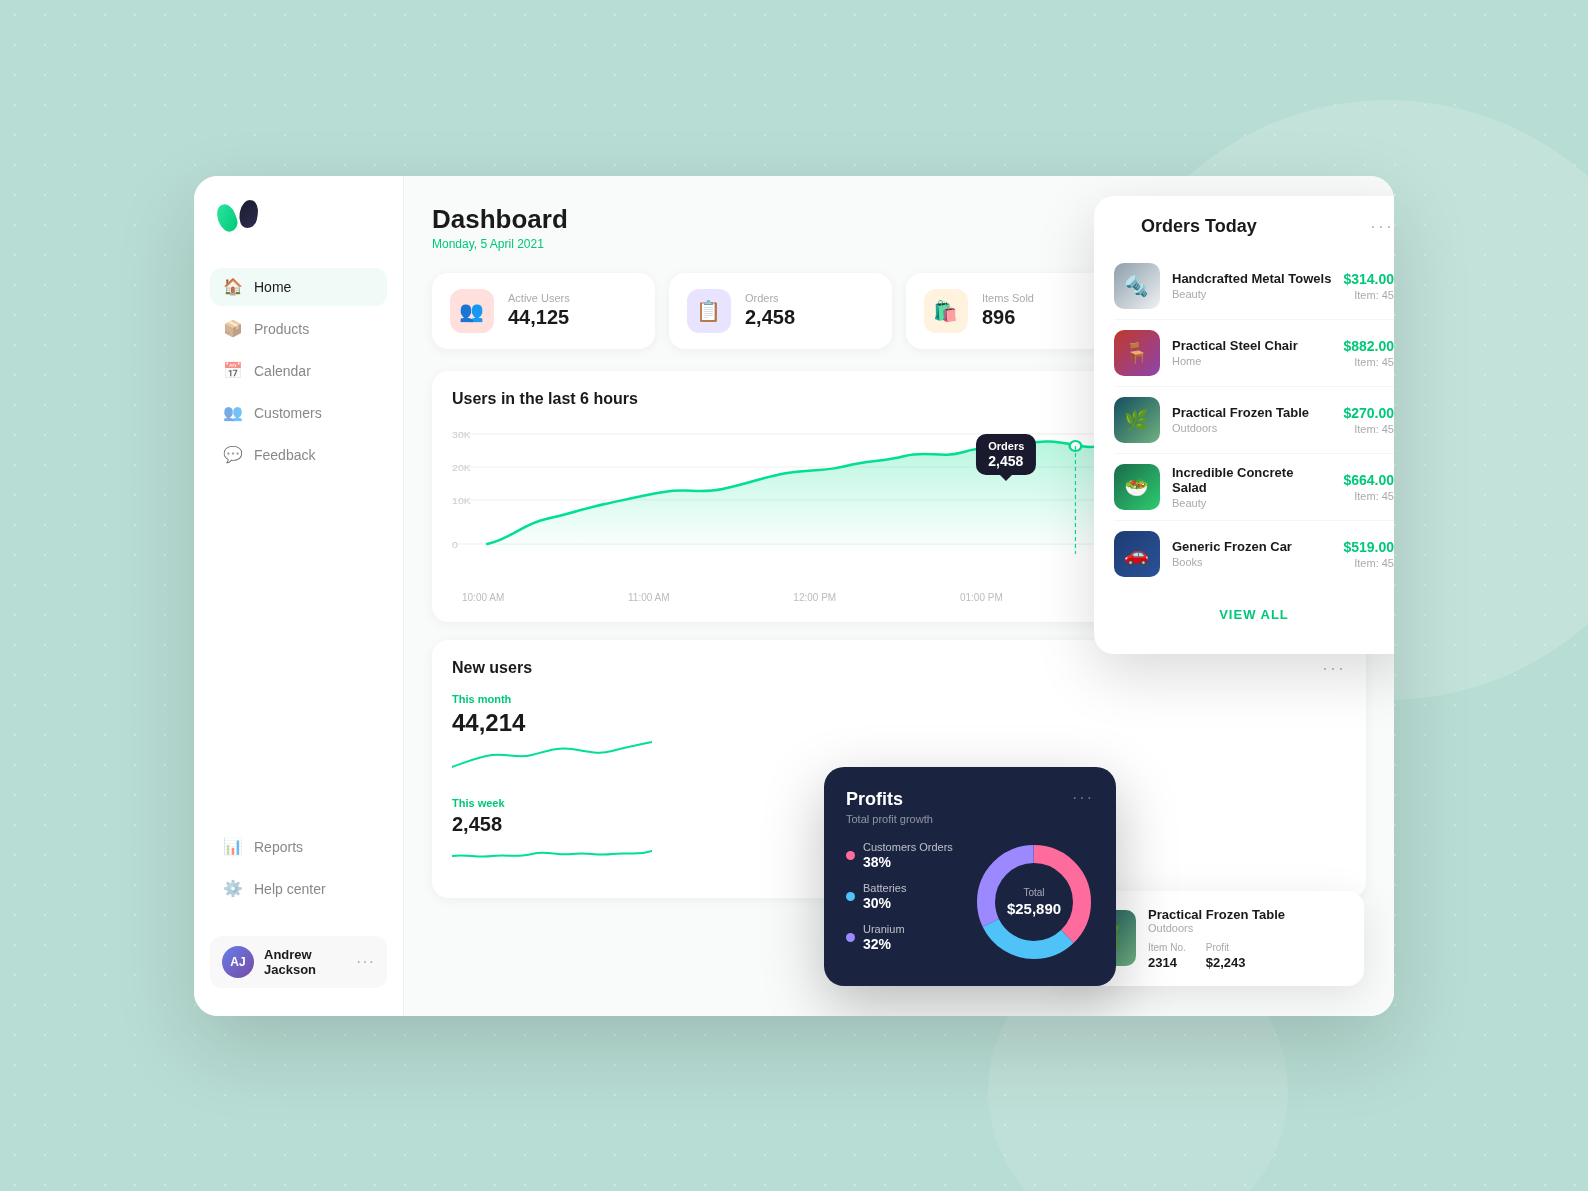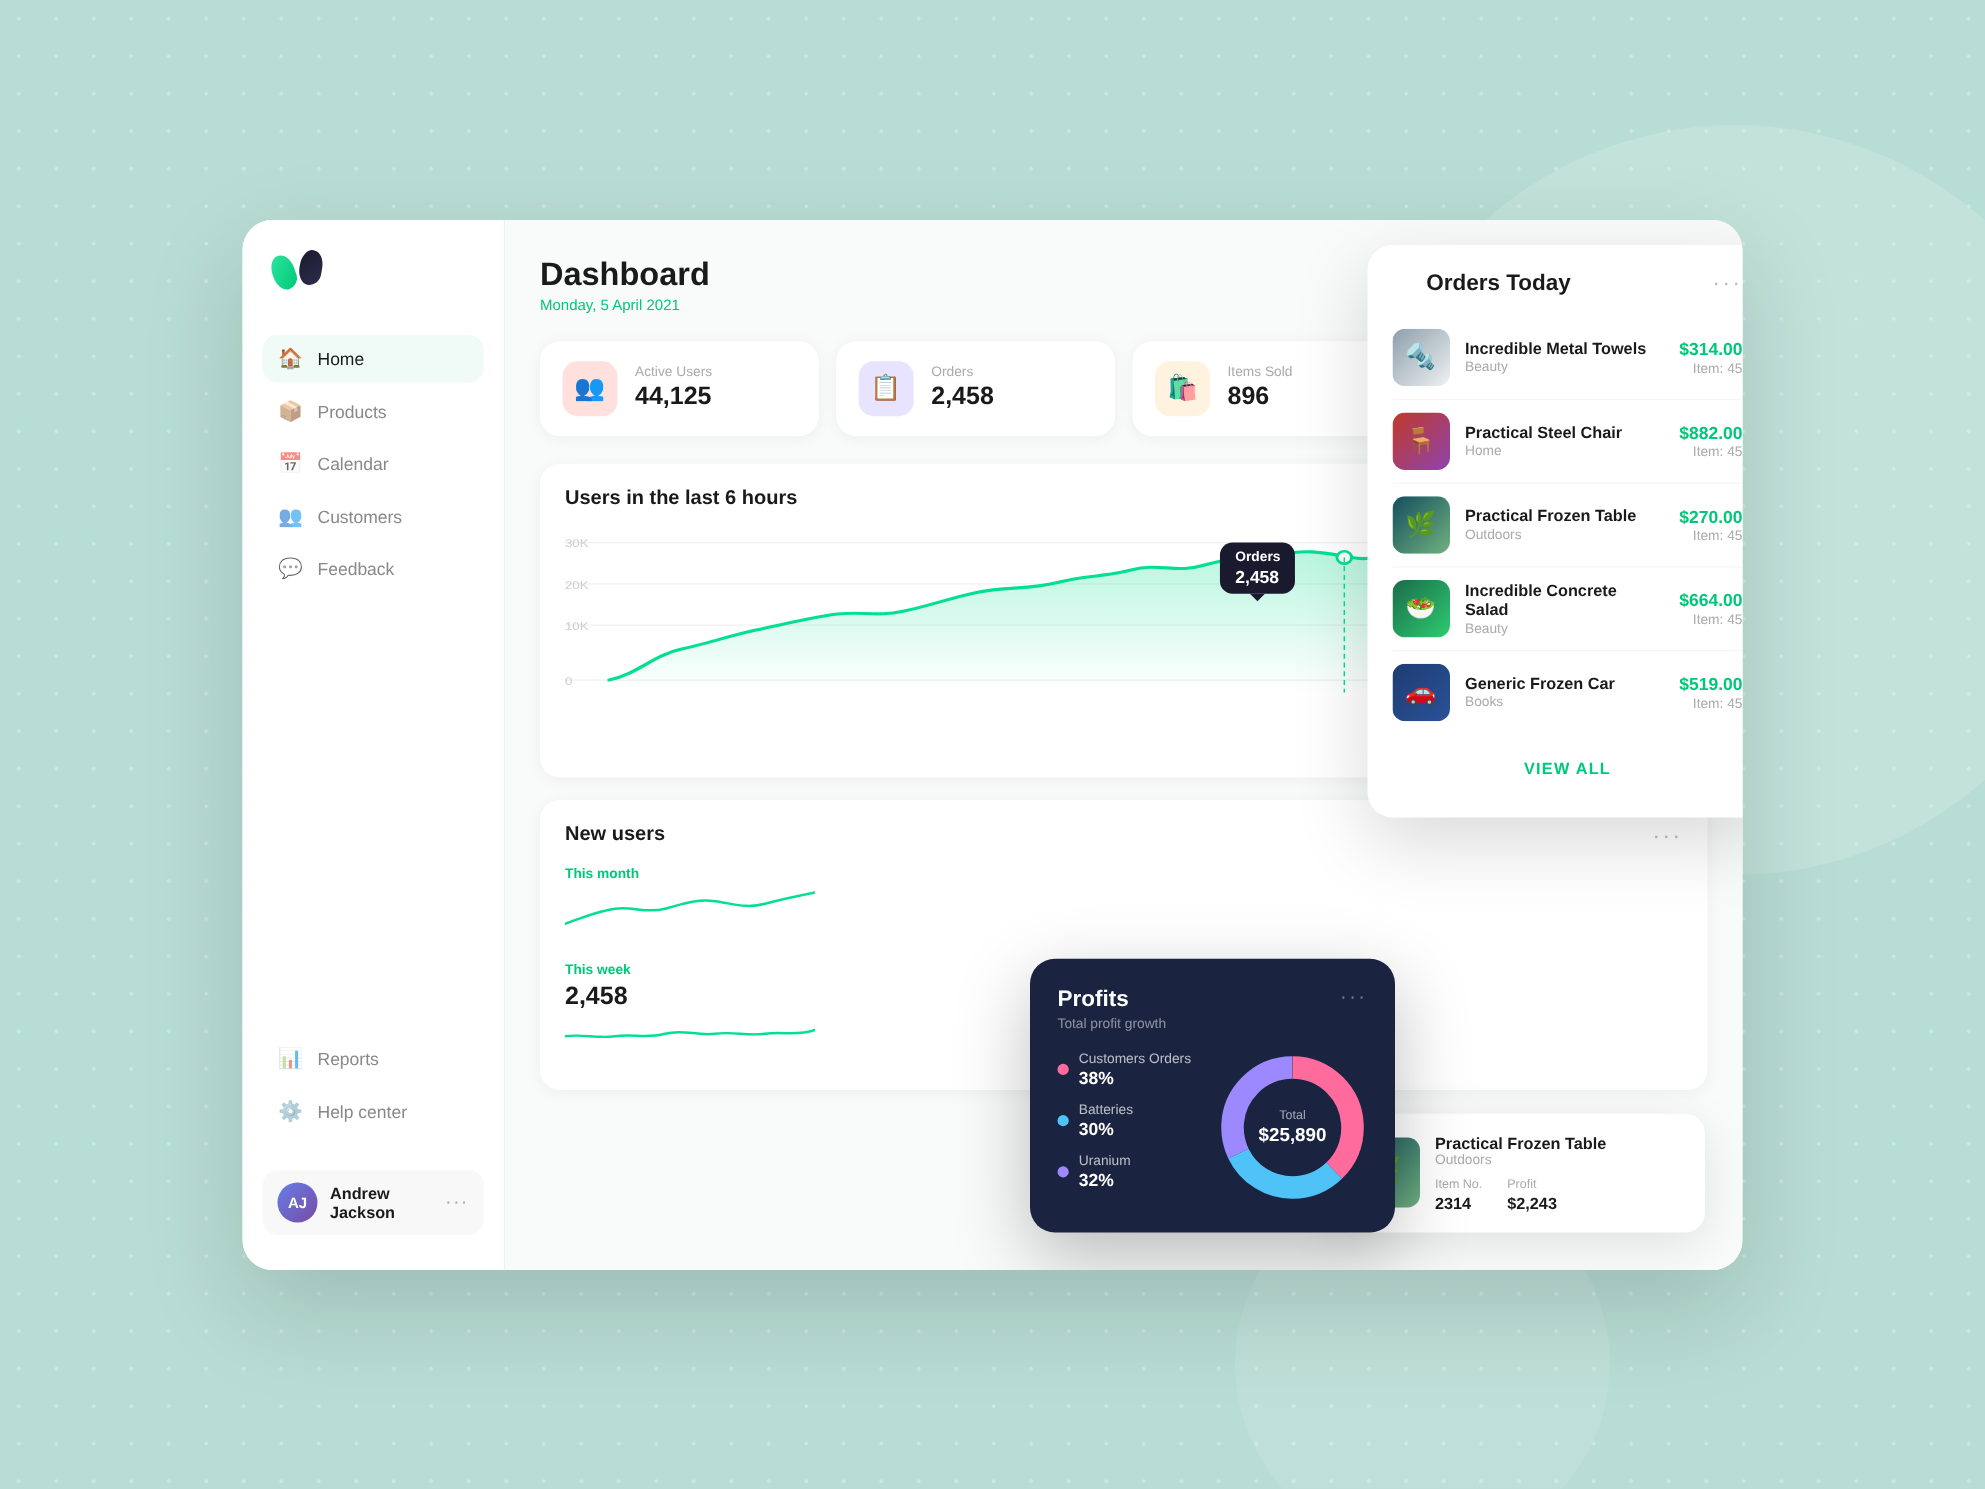--- a/index.html
+++ b/index.html
@@ -576,31 +576,40 @@
             </linearGradient>
           </defs>
           <path d="M30,120 C50,115 60,100 80,95 C100,90 110,85 130,80 C150,75 160,72 180,68 C200,64 210,70 230,65 C250,60 260,55 280,50 C300,45 315,48 335,42 C355,36 365,38 385,32 C405,26 415,35 435,28 C455,21 465,25 485,20 C505,15 515,18 535,22 C548,25 558,20 570,15 C585,10 595,20 610,18 C625,16 635,22 650,18 C665,14 670,20 685,16 C700,12 715,10 740,8 L740,130 L30,130 Z" fill="url(#chartGrad)"></path>
 
           <path d="M30,120 C50,115 60,100 80,95 C100,90 110,85 130,80 C150,75 160,72 180,68 C200,64 210,70 230,65 C250,60 260,55 280,50 C300,45 315,48 335,42 C355,36 365,38 385,32 C405,26 415,35 435,28 C455,21 465,25 485,20 C505,15 515,18 535,22 C548,25 558,20 570,15 C585,10 595,20 610,18 C625,16 635,22 650,18 C665,14 670,20 685,16 C700,12 715,10 740,8" fill="none" stroke="#00e090" stroke-width="2.5" stroke-linejoin="round" stroke-linecap="round"></path>
 
           <circle cx="530" cy="22" r="5" fill="white" stroke="#00e090" stroke-width="2"></circle>
 
           <line x1="530" y1="22" x2="530" y2="130" stroke="#00e090" stroke-width="1" stroke-dasharray="4,3"></line>
         </svg>
+        <div class="x-labels">
+          <span class="x-label">10:00 AM</span>
+          <span class="x-label">11:00 AM</span>
+          <span class="x-label">12:00 PM</span>
+          <span class="x-label">01:00 PM</span>
+          <span class="x-label">02:00 PM</span>
+          <span class="x-label">03:00 PM</span>
+        </div>
       </div>
     </div>
 
     <div class="bottom-row">
       <div class="new-users-card">
         <div class="new-users-header">
           <span class="chart-title">New users</span>
           <span class="dots-menu">···</span>
         </div>
         <div class="users-this-month">
           <div class="period-label">This month</div>
+          <div class="period-value">44,214</div>
           
           <svg class="sparkline" width="200" height="40" viewBox="0 0 200 40">
             <path d="M0,30 C15,25 25,20 40,18 C55,16 65,22 80,18 C95,14 105,10 120,12 C135,14 145,18 160,14 C175,10 185,8 200,5" fill="none" stroke="#00e090" stroke-width="2" stroke-linecap="round"></path>
           </svg>
         </div>
         <div class="users-this-week">
           <div class="period-label">This week</div>
           <div class="period-value" style="font-size:20px">2,458</div>
           <svg class="sparkline" width="200" height="40" viewBox="0 0 200 40">
             <path d="M0,20 C15,18 25,22 40,20 C55,18 65,22 80,18 C95,14 105,20 120,18 C135,16 145,20 160,18 C175,16 185,20 200,15" fill="none" stroke="#00e090" stroke-width="2" stroke-linecap="round"></path>
@@ -613,21 +622,21 @@
       <div class="orders-panel-header">
         <span class="orders-panel-title">Orders Today</span>
         <span class="dots-menu">···</span>
       </div>
 
       <div class="order-item">
         <div class="order-thumb">
           <div class="order-thumb-inner thumb-metal">🔩</div>
         </div>
         <div class="order-info">
-          <div class="order-name">Incredible Metal Towels</div>
+          <div class="order-name">Handcrafted Metal Towels</div>
           <div class="order-category">Beauty</div>
         </div>
         <div class="order-price-wrap">
           <div class="order-price">$314.00</div>
           <div class="order-item-no">Item: 45</div>
         </div>
       </div>
 
       <div class="order-item">
         <div class="order-thumb">

